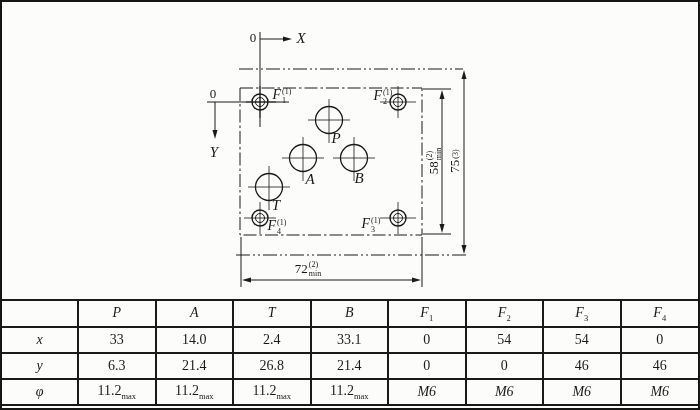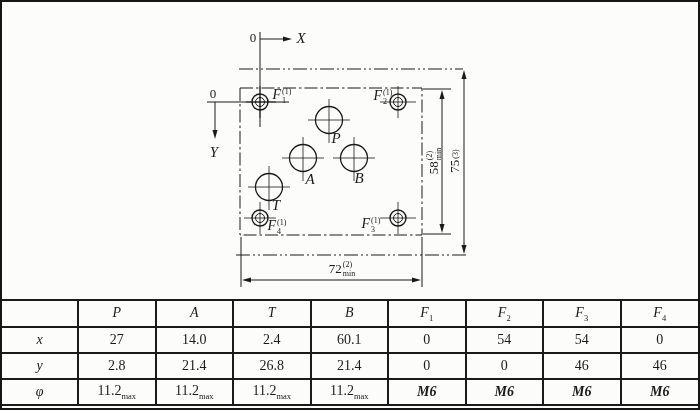--- a/index.html
+++ b/index.html
@@ -27,21 +27,21 @@
 
   table.spec { width:100%; border-collapse:collapse; table-layout:fixed;
                font-size:14px; }
   .spec td { border:2px solid #1a1a1a; text-align:center; vertical-align:middle;
              height:26px; padding:0; }
   .spec td:first-child { border-left:none; }
   .spec td:last-child { border-right:none;margin-top:43px; }
   .spec tr.hdr td { height:27px; }
   .spec .hd { font-style:italic; }
   .spec sub { font-size:8.5px; letter-spacing:0; }
-  .spec .mitalic { font-style:italic;font-weight:bold; }
+  .spec .mitalic { font-style:italic; }
 </style>
 </head>
 <body>
 
 <div class="frame">
 
   <div class="drawing">
     <svg width="696" height="297" viewBox="0 0 696 297" fill="none" stroke="#1a1a1a" stroke-width="1">
 
       <g>
@@ -175,21 +175,21 @@
           <span>min</span>
         </span>
     </div>
     <div class="lbl dim rot" style="left:452px; top:159px">
       <span>75</span>
         <span class="stack">
           <span>(3)</span>
           <span></span>
         </span>
     </div>
-    <div class="lbl dim" style="left:340px; top:266px">
+    <div class="lbl dim" style="left:306px; top:266px">
       <span>72</span>
         <span class="stack">
           <span>(2)</span>
           <span>min</span>
         </span>
     </div>
   </div>
 
   <table class="spec">
     <colgroup>
@@ -210,32 +210,32 @@
       <td><span class="hd">A</span><sub></sub></td>
       <td><span class="hd">T</span><sub></sub></td>
       <td><span class="hd">B</span><sub></sub></td>
       <td><span class="hd">F</span><sub>1</sub></td>
       <td><span class="hd">F</span><sub>2</sub></td>
       <td><span class="hd">F</span><sub>3</sub></td>
       <td><span class="hd">F</span><sub>4</sub></td>
     </tr>
     <tr>
       <td class="hd">x</td>
-      <td><span>27</span></td>
+      <td><span>33</span></td>
       <td><span>14.0</span></td>
       <td><span>2.4</span></td>
-      <td><span>60.1</span></td>
+      <td><span>33.1</span></td>
       <td><span>0</span></td>
       <td><span>54</span></td>
       <td><span>54</span></td>
       <td><span>0</span></td>
     </tr>
     <tr>
       <td class="hd">y</td>
-      <td><span>2.8</span></td>
+      <td><span>6.3</span></td>
       <td><span>21.4</span></td>
       <td><span>26.8</span></td>
       <td><span>21.4</span></td>
       <td><span>0</span></td>
       <td><span>0</span></td>
       <td><span>46</span></td>
       <td><span>46</span></td>
     </tr>
     <tr>
       <td class="hd">φ</td>

